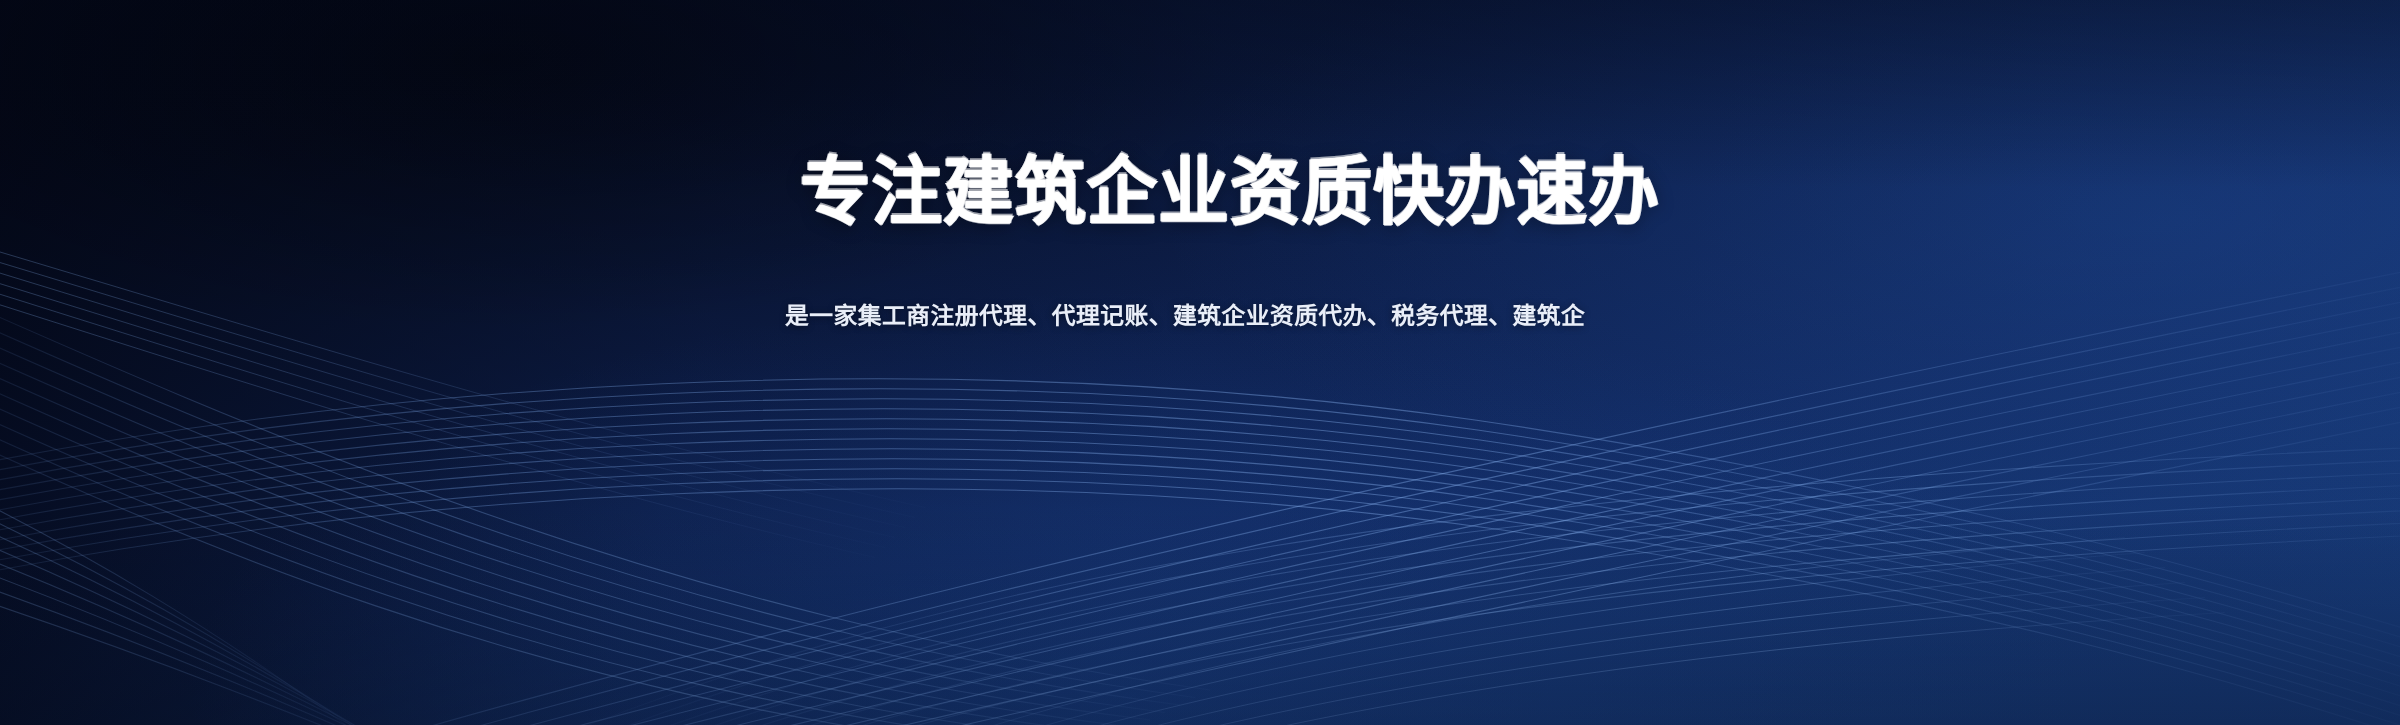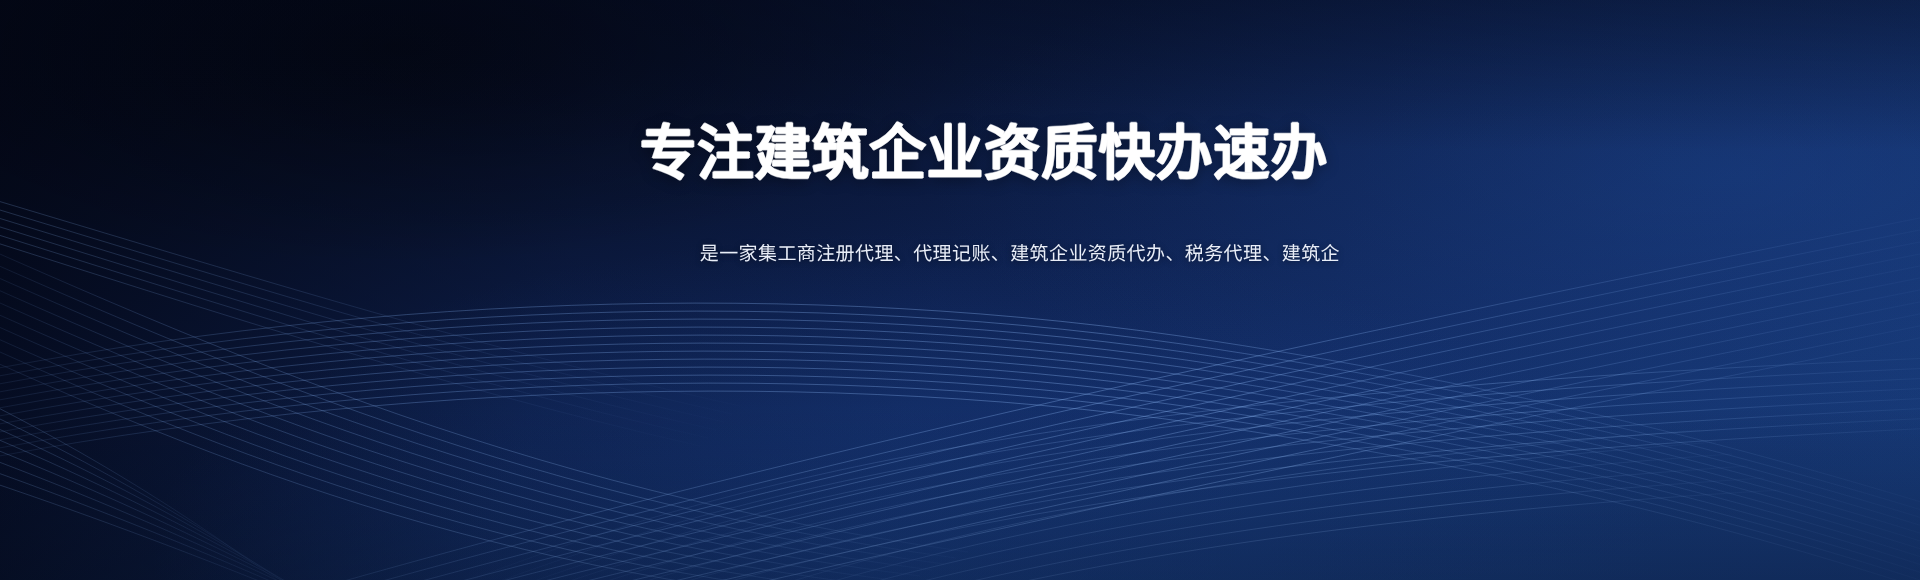--- a/index.html
+++ b/index.html
@@ -104,22 +104,22 @@
        0 3px 14px rgba(0,0,0,0.42);
   }
 
   .subcopy {
     margin: 0;
     margin-top: 44px;
     width: 712px;
     color: #e9eef8;
     font-size: 19px;
     line-height: 2.42;
-    font-weight: 400;
-    text-align: right;
+    font-weight: 700;
+    text-align: left;
     letter-spacing: 0.4px;
     text-shadow: 0 1px 6px rgba(0,0,0,0.45);
   }
   .subcopy .line {
     display: block;
   }
   .subcopy .line-2 {
     letter-spacing: 0.6px;
   }
 </style>

